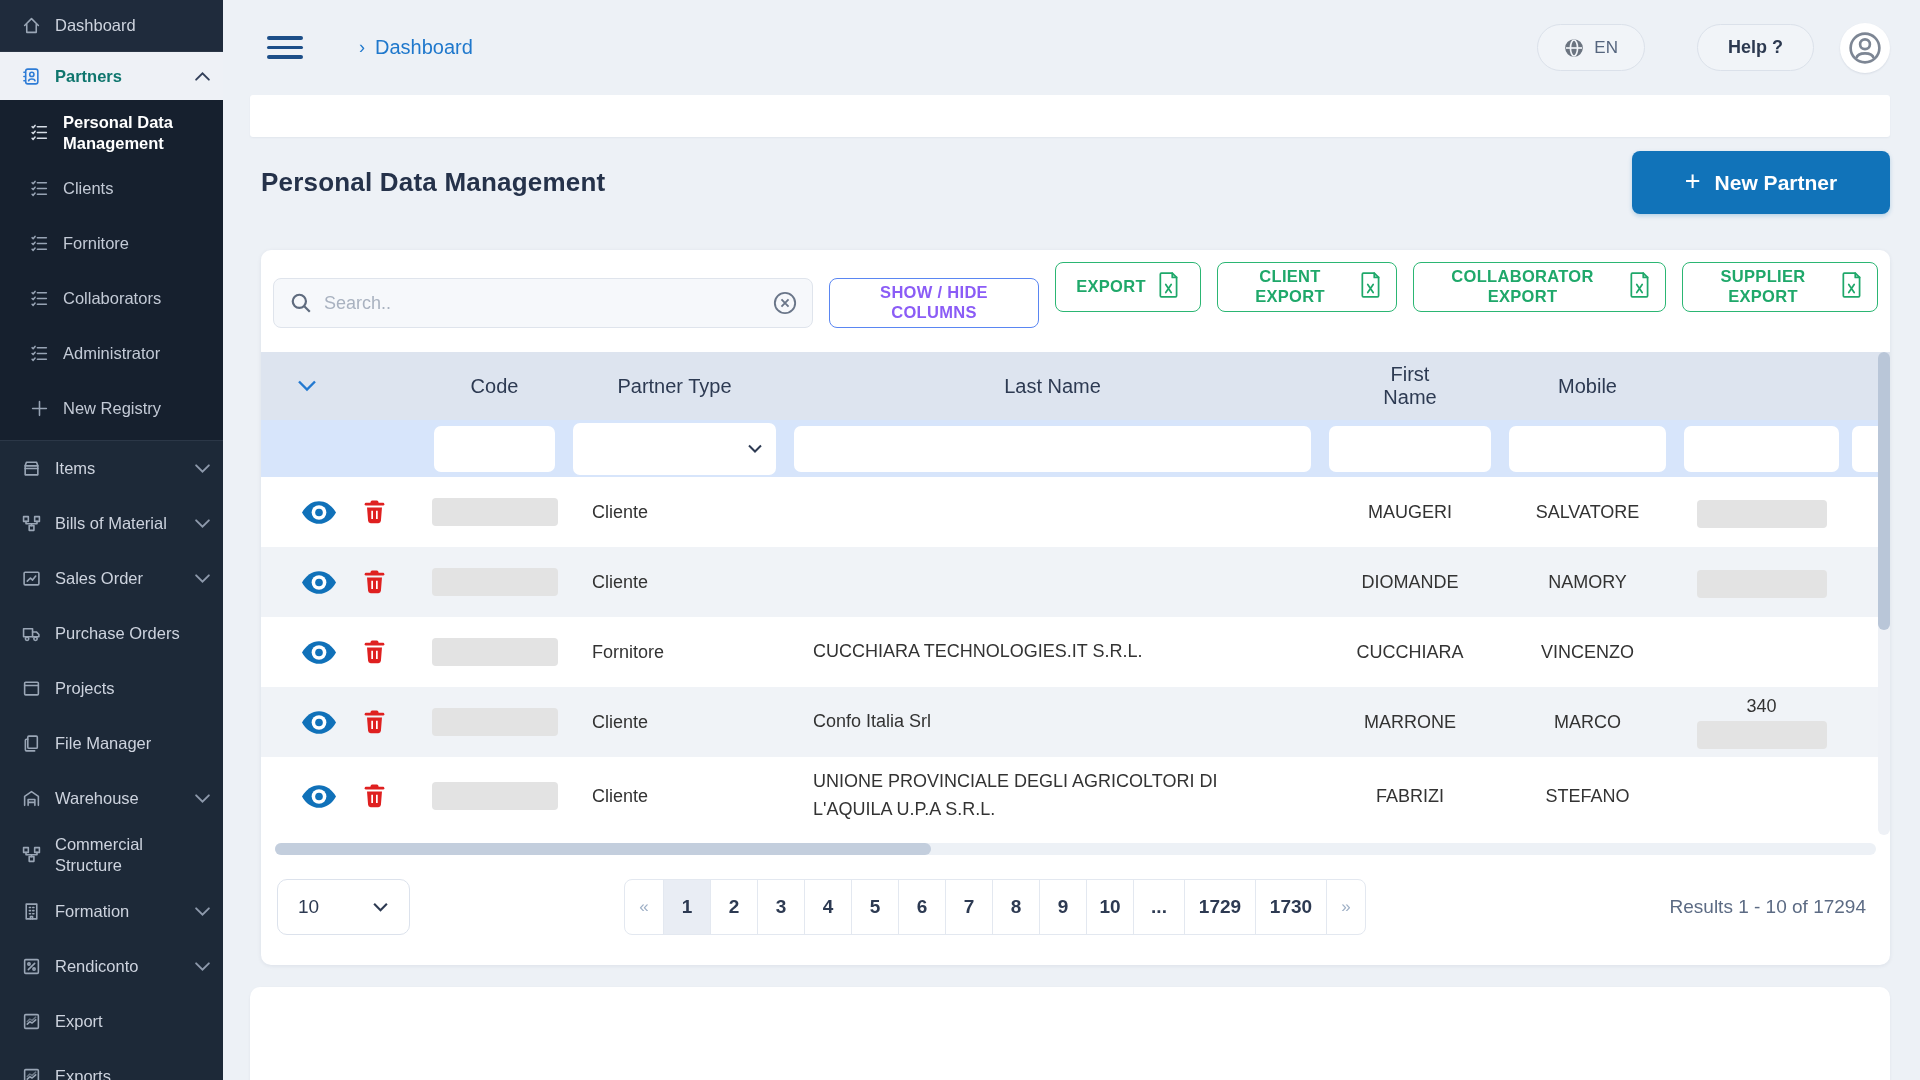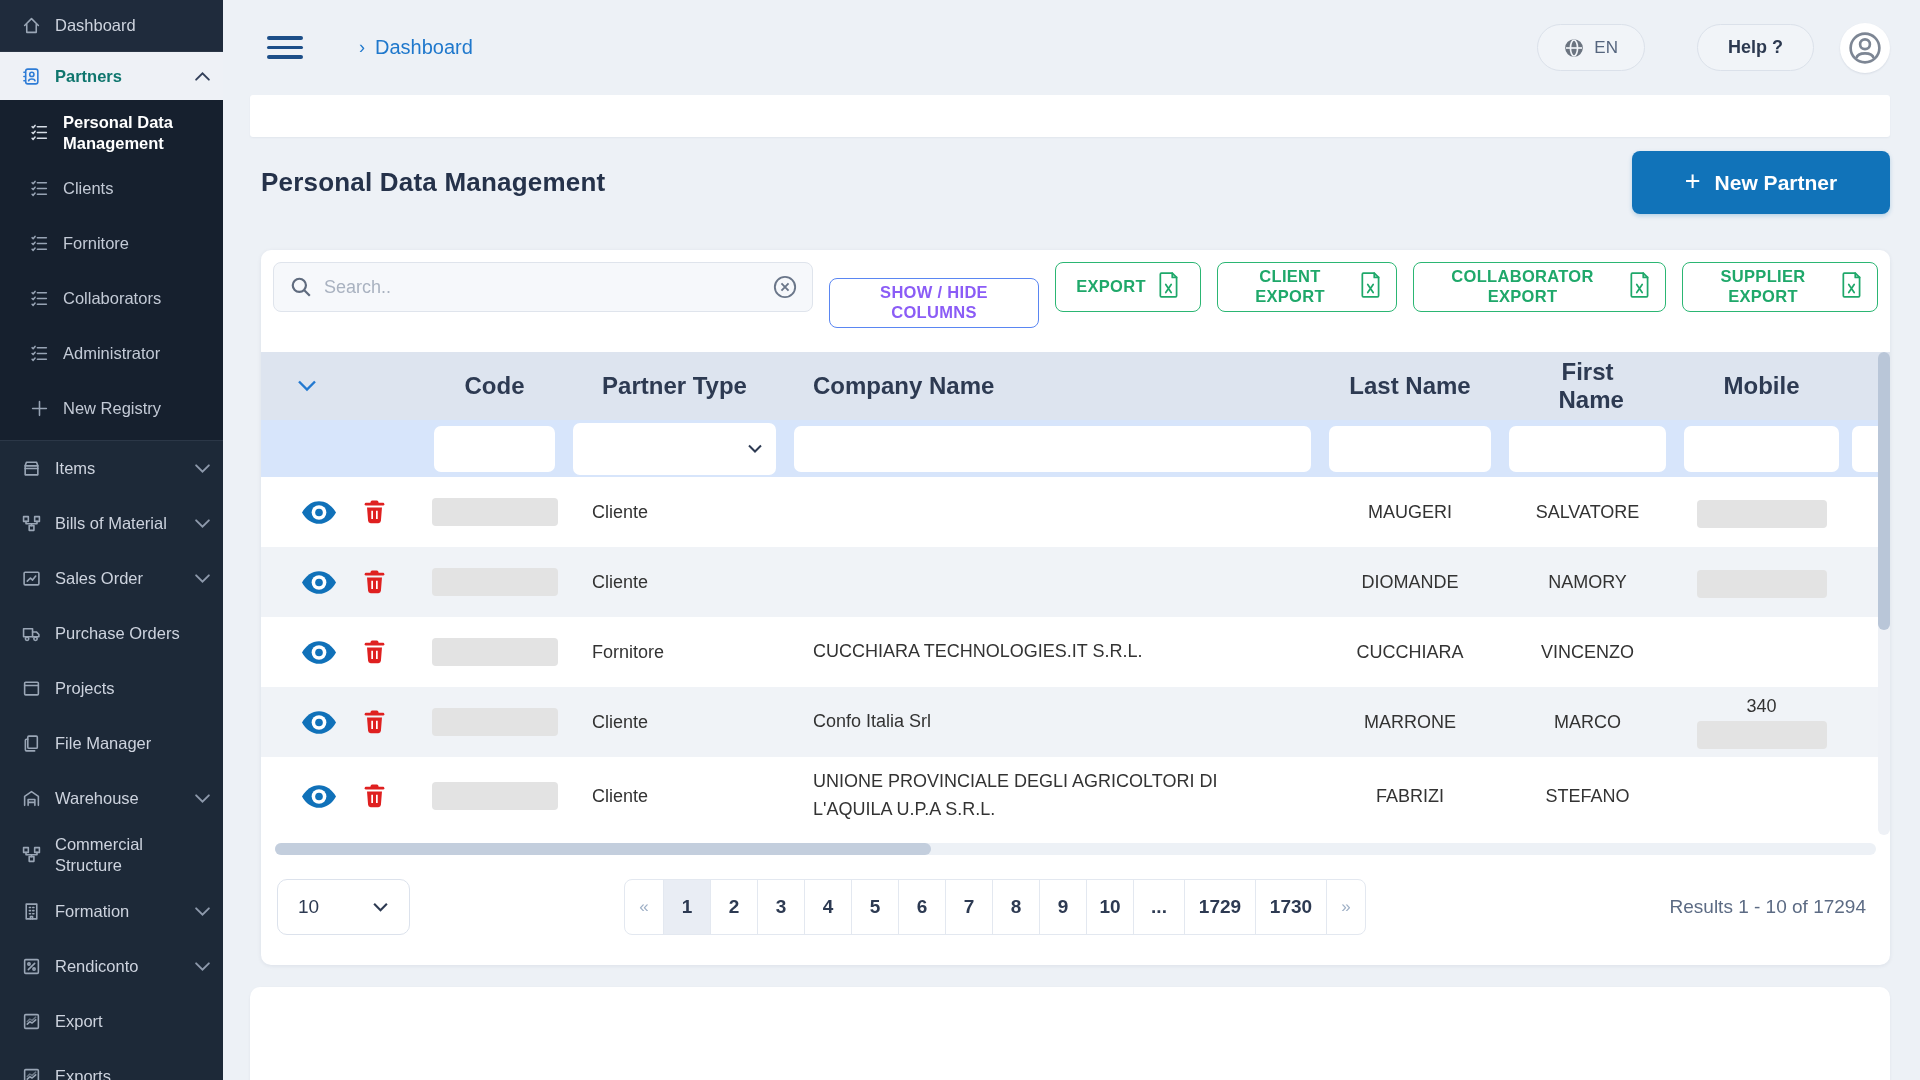--- a/index.html
+++ b/index.html
@@ -72,38 +72,38 @@
     font-size:21px; font-weight:bold; display:flex; align-items:center; justify-content:center;
     gap:14px; cursor:pointer; font-family:inherit; box-shadow:0 2px 4px rgba(17,115,185,.25);
   }
   .btn-primary .plus { font-size:27px; font-weight:normal; margin-top:-3px; }
 
   
   .card { background:#fff; border-radius:10px; box-shadow:0 1px 4px rgba(20,40,80,.08); }
   .toolbar { display:flex; gap:16px; padding:12px; }
   .search {
     flex:0 0 540px; height:50px; border:1px solid #dfe4ec; background:#f6f8fb;
-    border-radius:8px; display:flex; align-items:center; padding:0 14px 0 16px; gap:12px;
+    border-radius:8px; display:flex; align-items:center; padding:0 14px 0 16px; gap:12px;margin-top:16px;
   }
   .search input { flex:1; border:none; background:transparent; font-size:18px; color:#333; outline:none; font-family:inherit; }
   .search input::placeholder { color:#a9b2c0; }
   .btn-outline {
     height:50px; border-radius:8px; background:#fff; font-weight:bold; font-size:16.5px;
     letter-spacing:.3px; display:flex; align-items:center; justify-content:center; gap:12px;
     padding:0 14px; text-align:center; line-height:1.2; cursor:pointer; font-family:inherit;
   }
   .btn-blue  { border:1.5px solid #5a86f2; color:#8b5cf6; flex:0 0 210px;margin-top:16px; }
   .btn-green { border:1.5px solid #2bb673; color:#1fa86a; }
   .w-export { flex:0 0 146px; } .w-client { flex:0 0 180px; }
   .w-collab { flex:0 0 253px; } .w-supplier { flex:0 0 196px; }
 
   
   .table-wrap { position:relative; margin-top:12px; }
   .grid { display:grid; grid-template-columns:164px 139px 221px 535px 180px 175px 173px 30px; }
-  .thead { background:#dde4ef; min-height:68px; align-items:center; font-weight:bold; color:#2d3a52; font-size:24px; }
+  .thead { background:#dde4ef; min-height:68px; align-items:center; font-weight:normal; color:#2d3a52; font-size:20px; }
   .th { display:flex; justify-content:center; align-items:center; text-align:center; }
   .th.sel { justify-content:flex-start; padding-left:36px; cursor:pointer; }
   .th.company { justify-content:flex-start; padding-left:28px; }
   .force-wrap { max-width:58px; }
   .tfilter { background:#d7e5fb; min-height:57px; align-items:center; }
   .f-cell { display:flex; align-items:center; padding:0 9px; position:relative; }
   .f-cell input {
     width:100%; height:46px; background:#fff; border:none; border-radius:7px;
     font-size:17px; color:#333; padding:0 12px; outline:none; font-family:inherit;
   }
@@ -490,21 +490,20 @@
 
       <div class="table-wrap">
         <div class="grid thead">
           <div class="th sel">
             <svg width="20" height="12" viewBox="0 0 20 12" fill="none" stroke="#2379d0" stroke-width="2.4">
                 <path d="M2 1.5l8 8 8-8"></path>
               </svg>
           </div>
           <div class="th">Code</div>
           <div class="th">Partner Type</div>
-          <div class="th company">Company Name</div>
           <div class="th">Last Name</div>
           <div class="th">
               <span class="force-wrap">First Name</span>
             </div>
           <div class="th">Mobile</div>
           <div class="th"></div>
         </div>
 
         <div class="grid tfilter">
           <div class="f-cell"></div>

